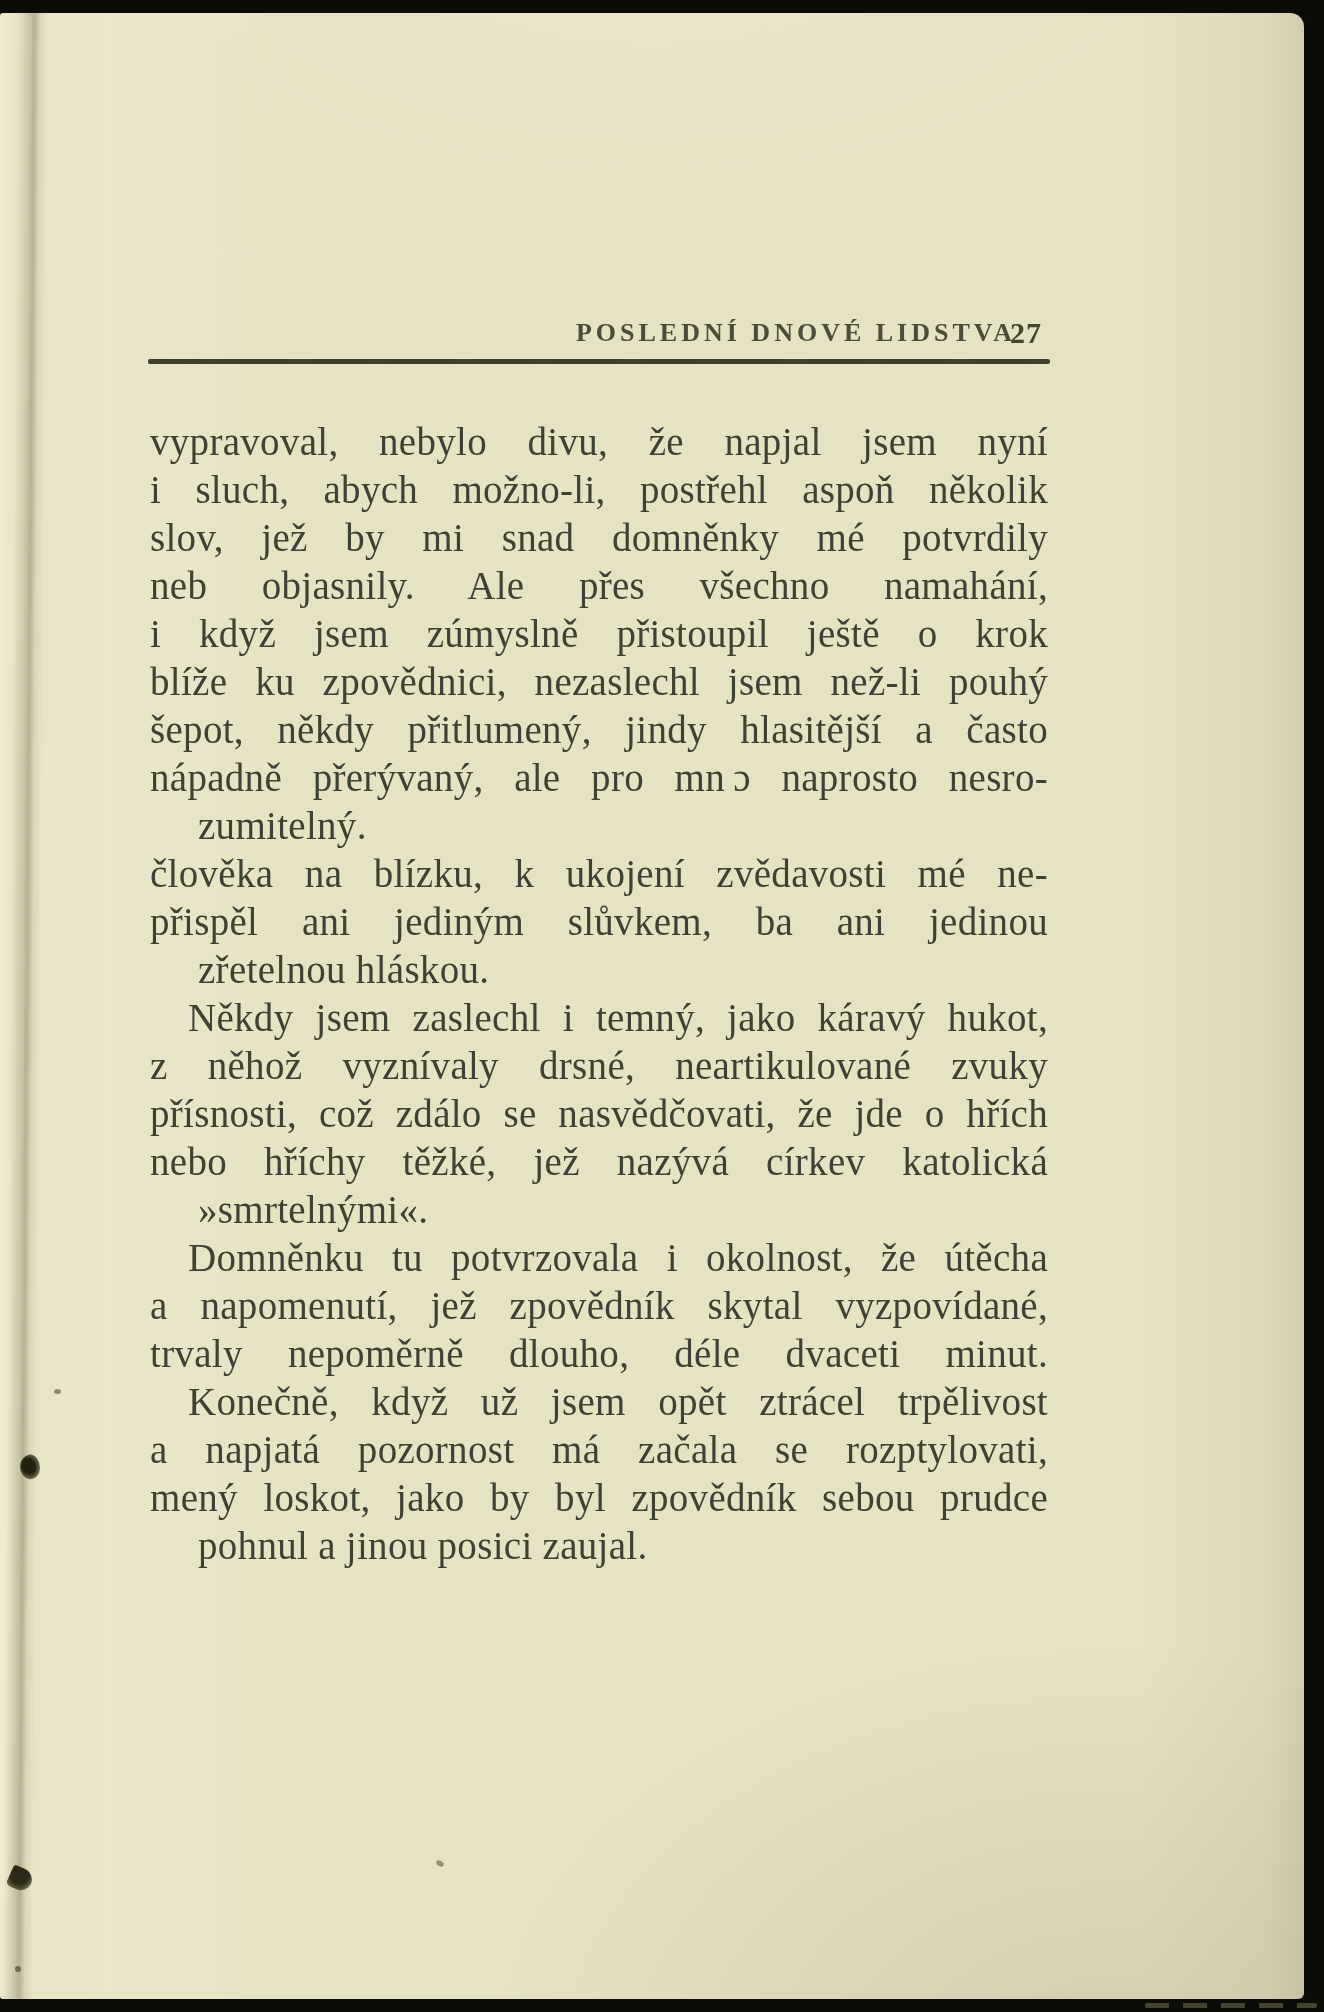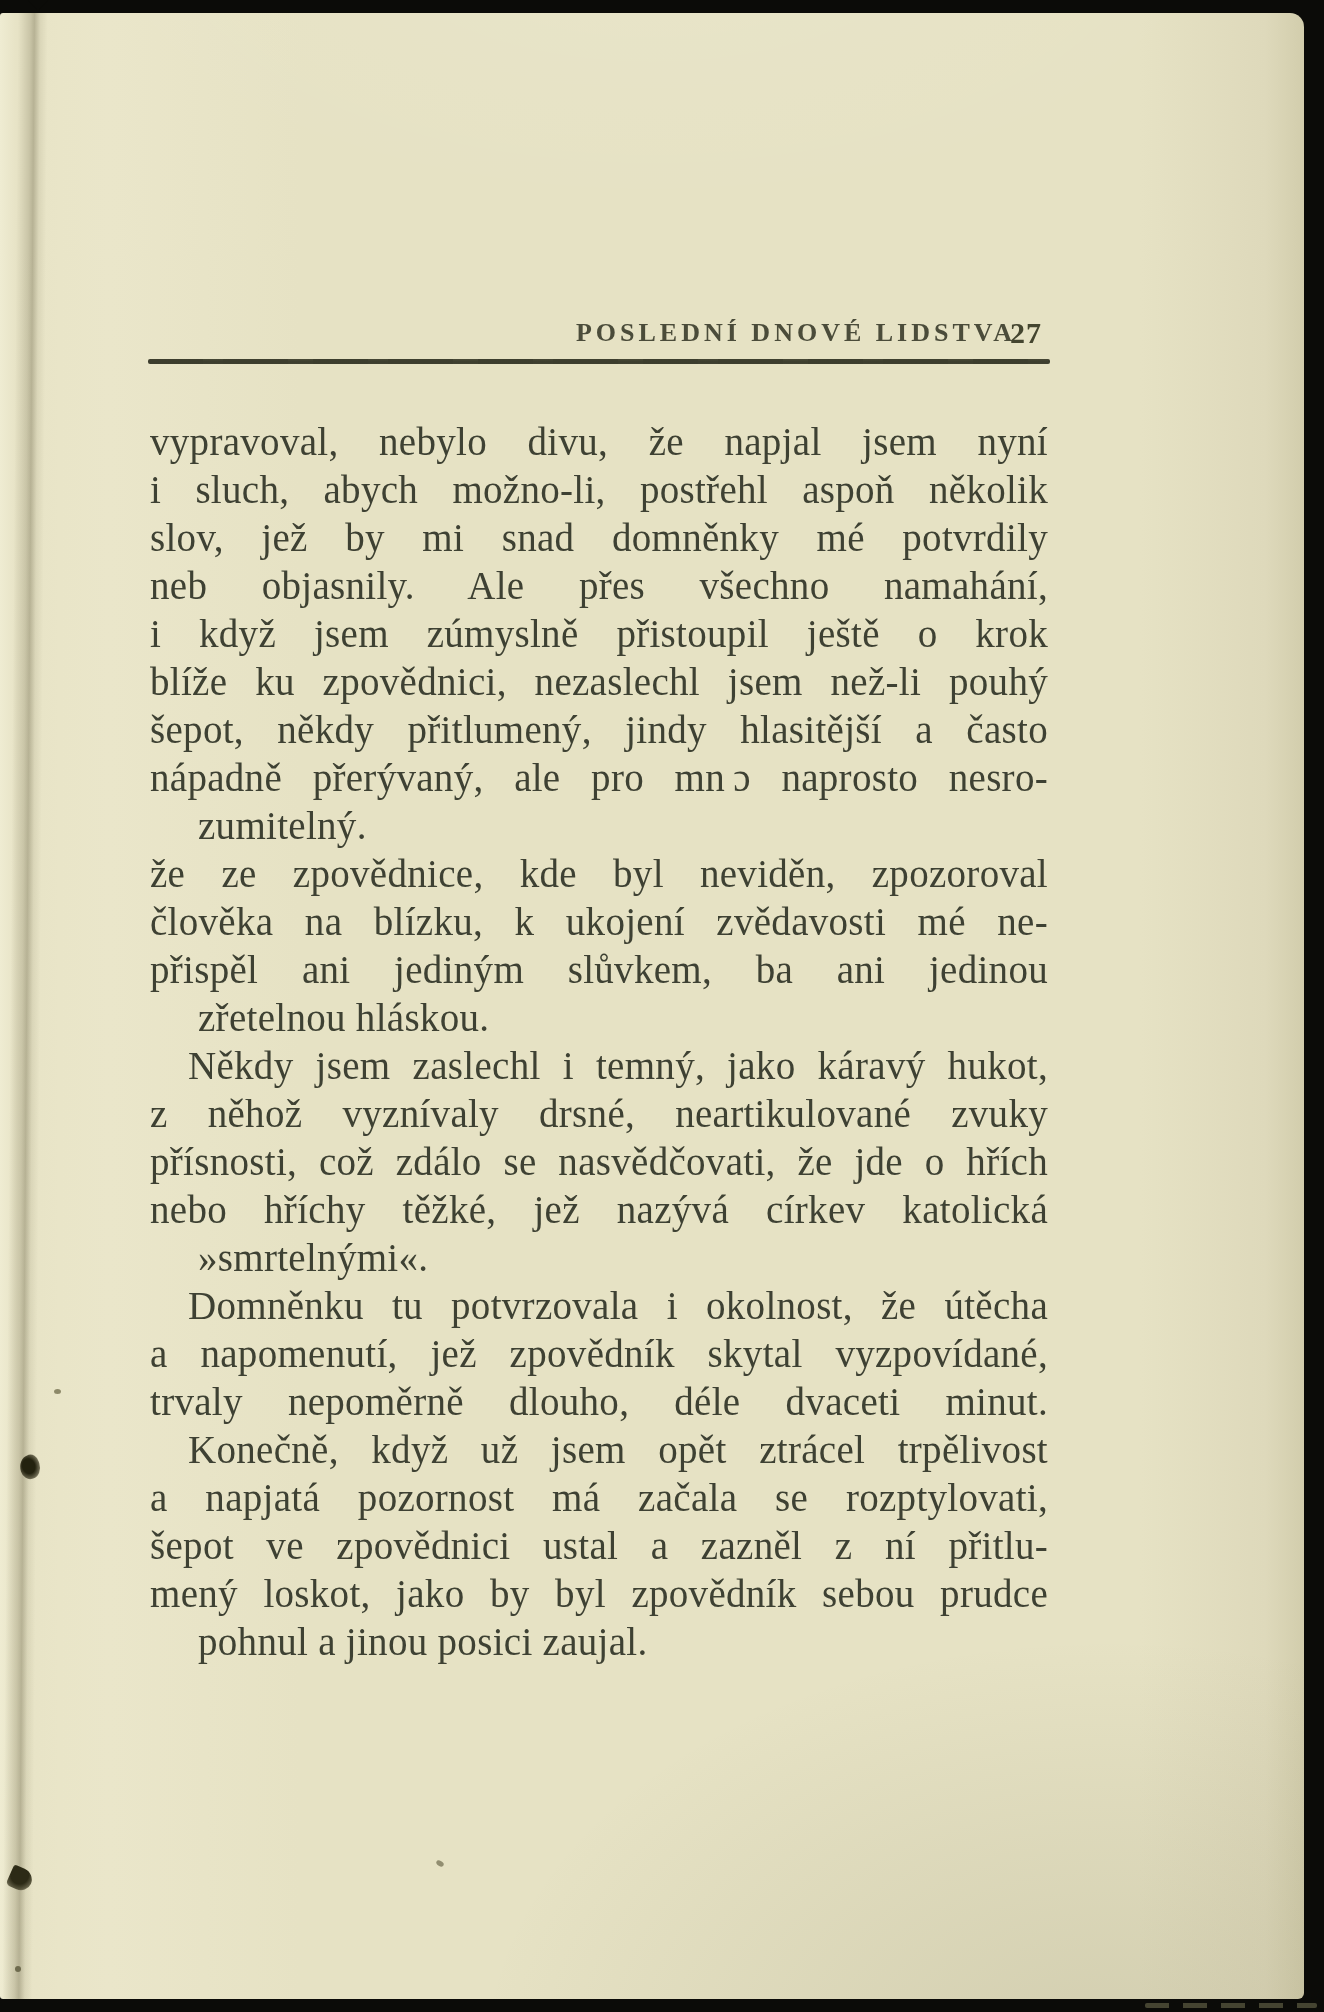--- a/index.html
+++ b/index.html
@@ -173,41 +173,39 @@
         <div class="line">i sluch, abych možno-li, postřehl aspoň několik</div>
         <div class="line">slov, jež by mi snad domněnky mé potvrdily</div>
         <div class="line">neb objasnily. Ale přes všechno namahání,</div>
         <div class="line">i když jsem zúmyslně přistoupil ještě o krok</div>
         <div class="line">blíže ku zpovědnici, nezaslechl jsem než-li pouhý</div>
         <div class="line">šepot, někdy přitlumený, jindy hlasitější a často</div>
         <div class="line">nápadně přerývaný, ale pro mn ɔ naprosto nesro-</div>
         <div class="line last">zumitelný.</div>
       </div>
       <div class="para">
-        <div class="line">že ze zpovědnice, kde byl neviděn, zpozoroval</div>
         <div class="line">člověka na blízku, k ukojení zvědavosti mé ne-</div>
         <div class="line">přispěl ani jediným slůvkem, ba ani jedinou</div>
         <div class="line last">zřetelnou hláskou.</div>
       </div>
       <div class="para">
         <div class="line indent">Někdy jsem zaslechl i temný, jako káravý hukot,</div>
         <div class="line">z něhož vyznívaly drsné, neartikulované zvuky</div>
         <div class="line">přísnosti, což zdálo se nasvědčovati, že jde o hřích</div>
         <div class="line">nebo hříchy těžké, jež nazývá církev katolická</div>
         <div class="line last">»smrtelnými«.</div>
       </div>
       <div class="para">
         <div class="line indent">Domněnku tu potvrzovala i okolnost, že útěcha</div>
         <div class="line">a napomenutí, jež zpovědník skytal vyzpovídané,</div>
         <div class="line">trvaly nepoměrně dlouho, déle dvaceti minut.</div>
       </div>
       <div class="para">
         <div class="line indent">Konečně, když už jsem opět ztrácel trpělivost</div>
         <div class="line">a napjatá pozornost má začala se rozptylovati,</div>
-        <div class="line">šepot ve zpovědnici ustal a zazněl z ní přitlu-</div>
         <div class="line">mený loskot, jako by byl zpovědník sebou prudce</div>
         <div class="line last">pohnul a jinou posici zaujal.</div>
       </div>
     </div>
 
   <div class="ink-blot-a"></div>
   <div class="ink-blot-b"></div>
   <div class="paper-speck-a"></div>
   <div class="paper-speck-b"></div>
   <div class="paper-speck-c"></div>

